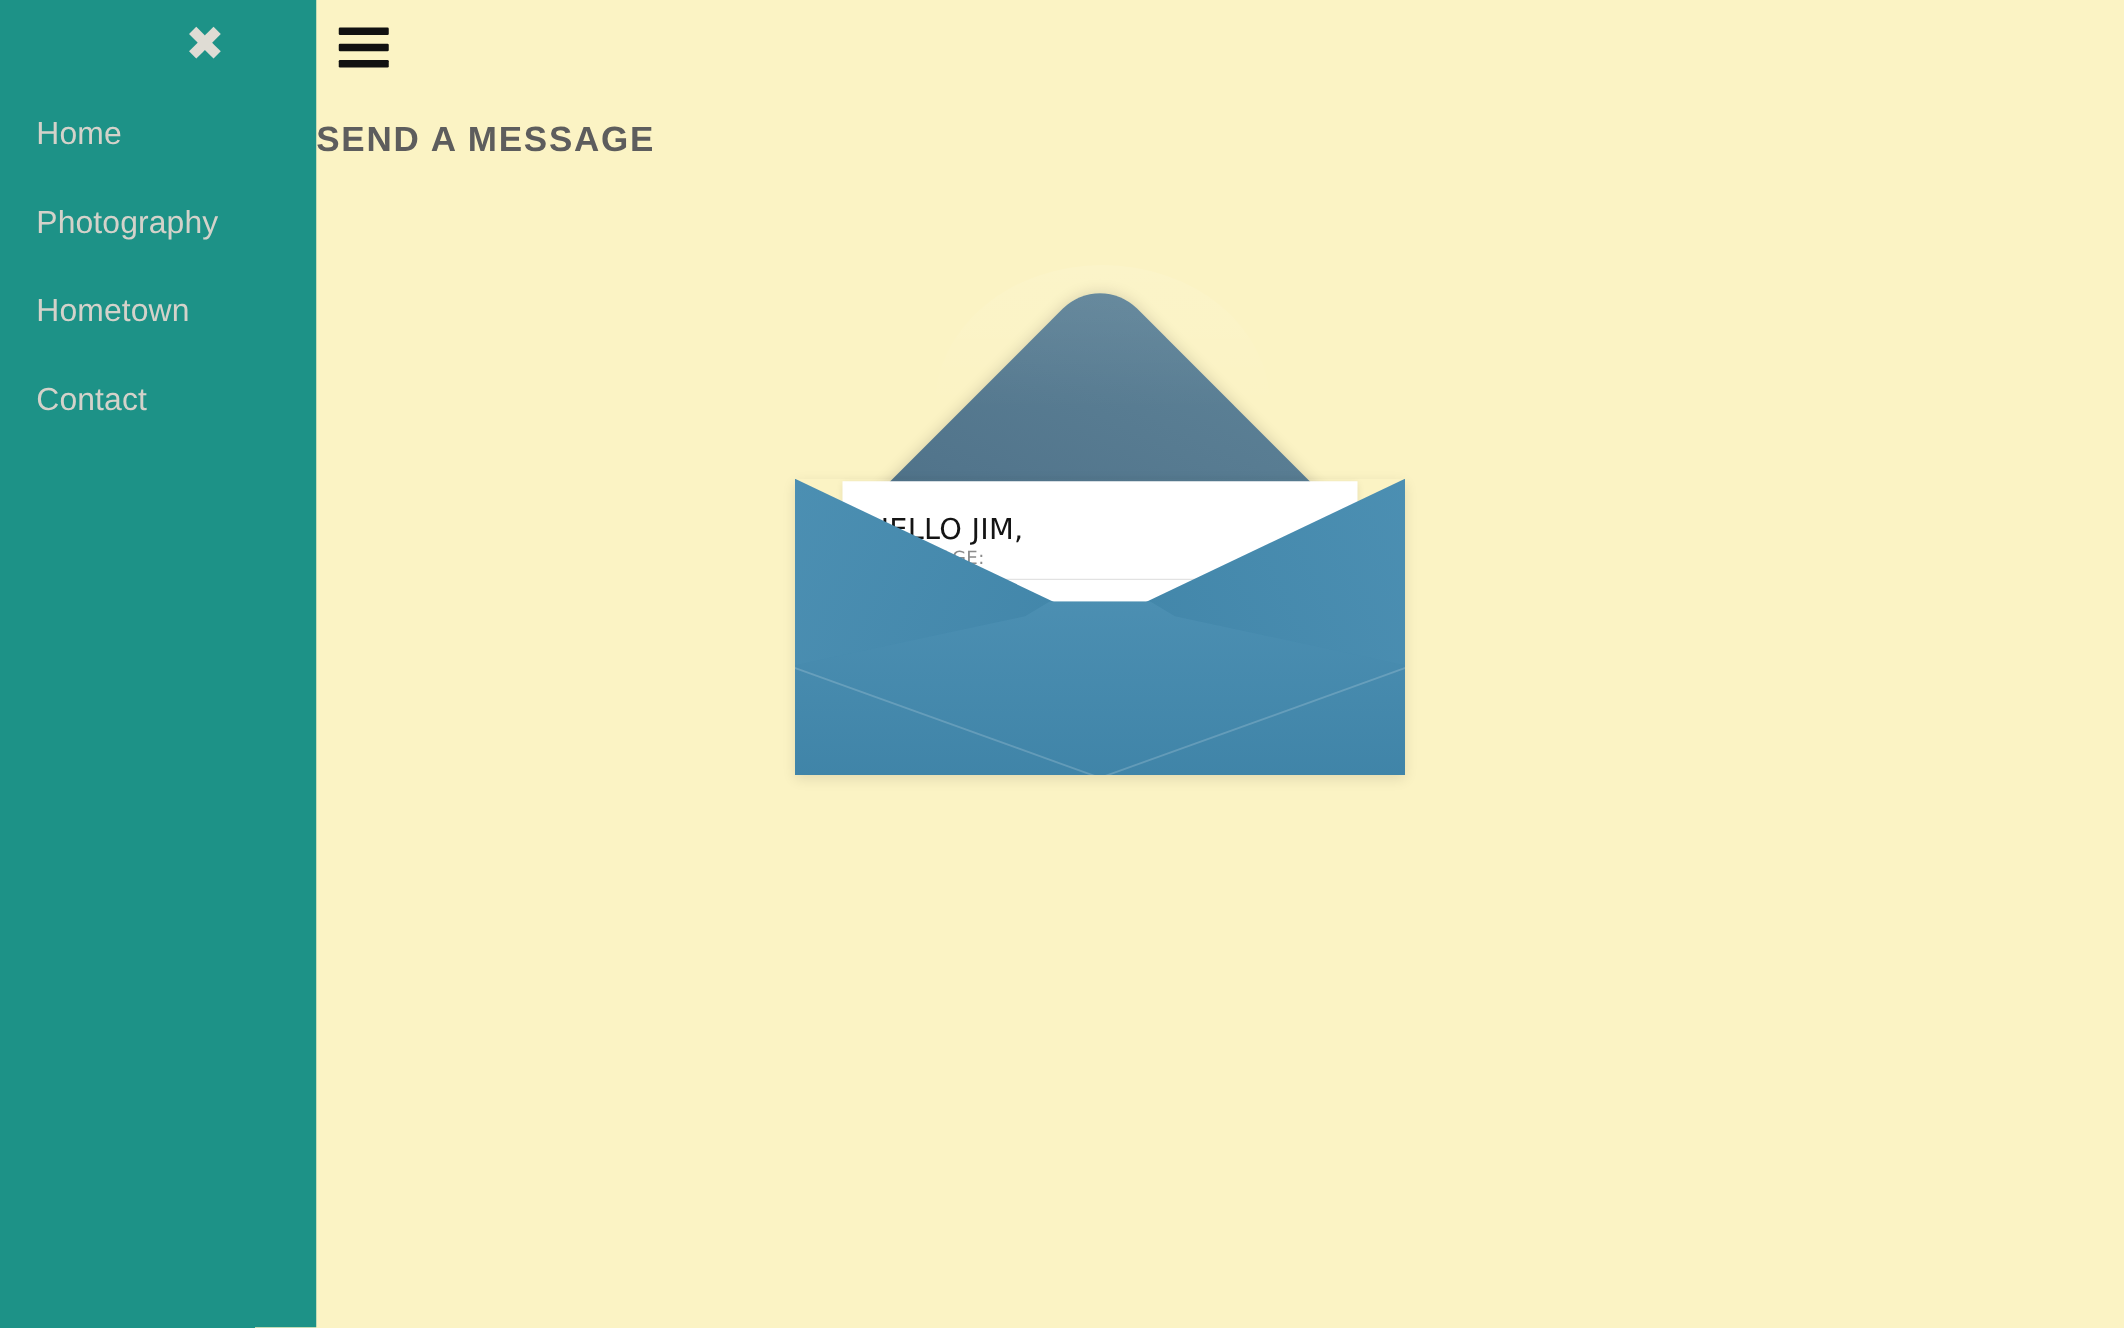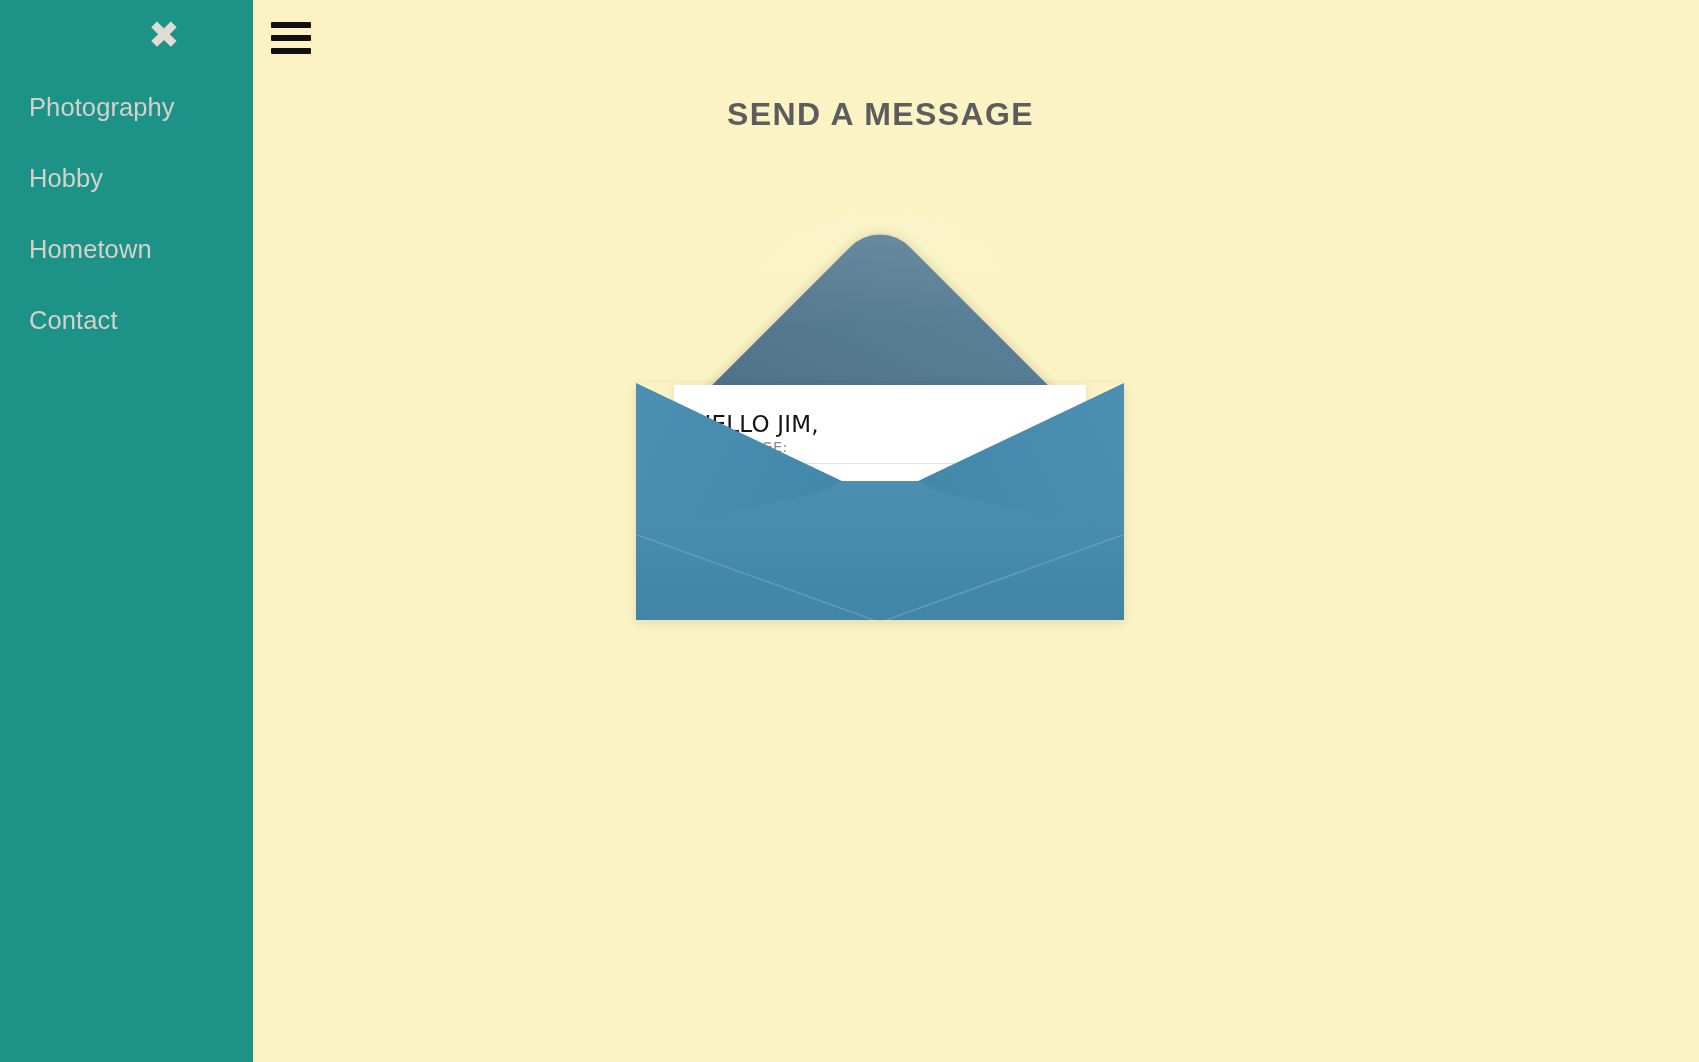--- a/index.html
+++ b/index.html
@@ -92,23 +92,23 @@
     margin-bottom: 7px;
     border-radius: 1px;
   }
   #menu-toggle .bar:last-child { margin-bottom: 0; }
 
   #page-title {
     position: absolute;
     top: 96px;
     left: 0;
     width: 1255px;
-    text-align: center;
+    text-align: left;
     color: #5d5d5d;
-    font-size: 32px;
+    font-size: 28px;
     font-weight: 700;
     letter-spacing: 1.4px;
     font-family: "Liberation Sans", sans-serif;
   }
 
   
   #envelope-wrap {
     position: absolute;
     left: 383px;
     top: 200px;
@@ -284,24 +284,24 @@
 </style>
 </head>
 <body>
 
 <nav id="sidenav">
 
   <div id="close-btn">✖</div>
 
   <ul id="nav-list">
     <li>
-      <a class="nav-item" href="#">Photography</a>
+      <a class="nav-item" href="#">Home</a>
     </li>
     <li>
-      <a class="nav-item" href="#">Hobby</a>
+      <a class="nav-item" href="#">Photography</a>
     </li>
     <li>
       <a class="nav-item" href="#">Hometown</a>
     </li>
     <li>
       <a class="nav-item" href="#">Contact</a>
     </li>
   </ul>
 </nav>
 

